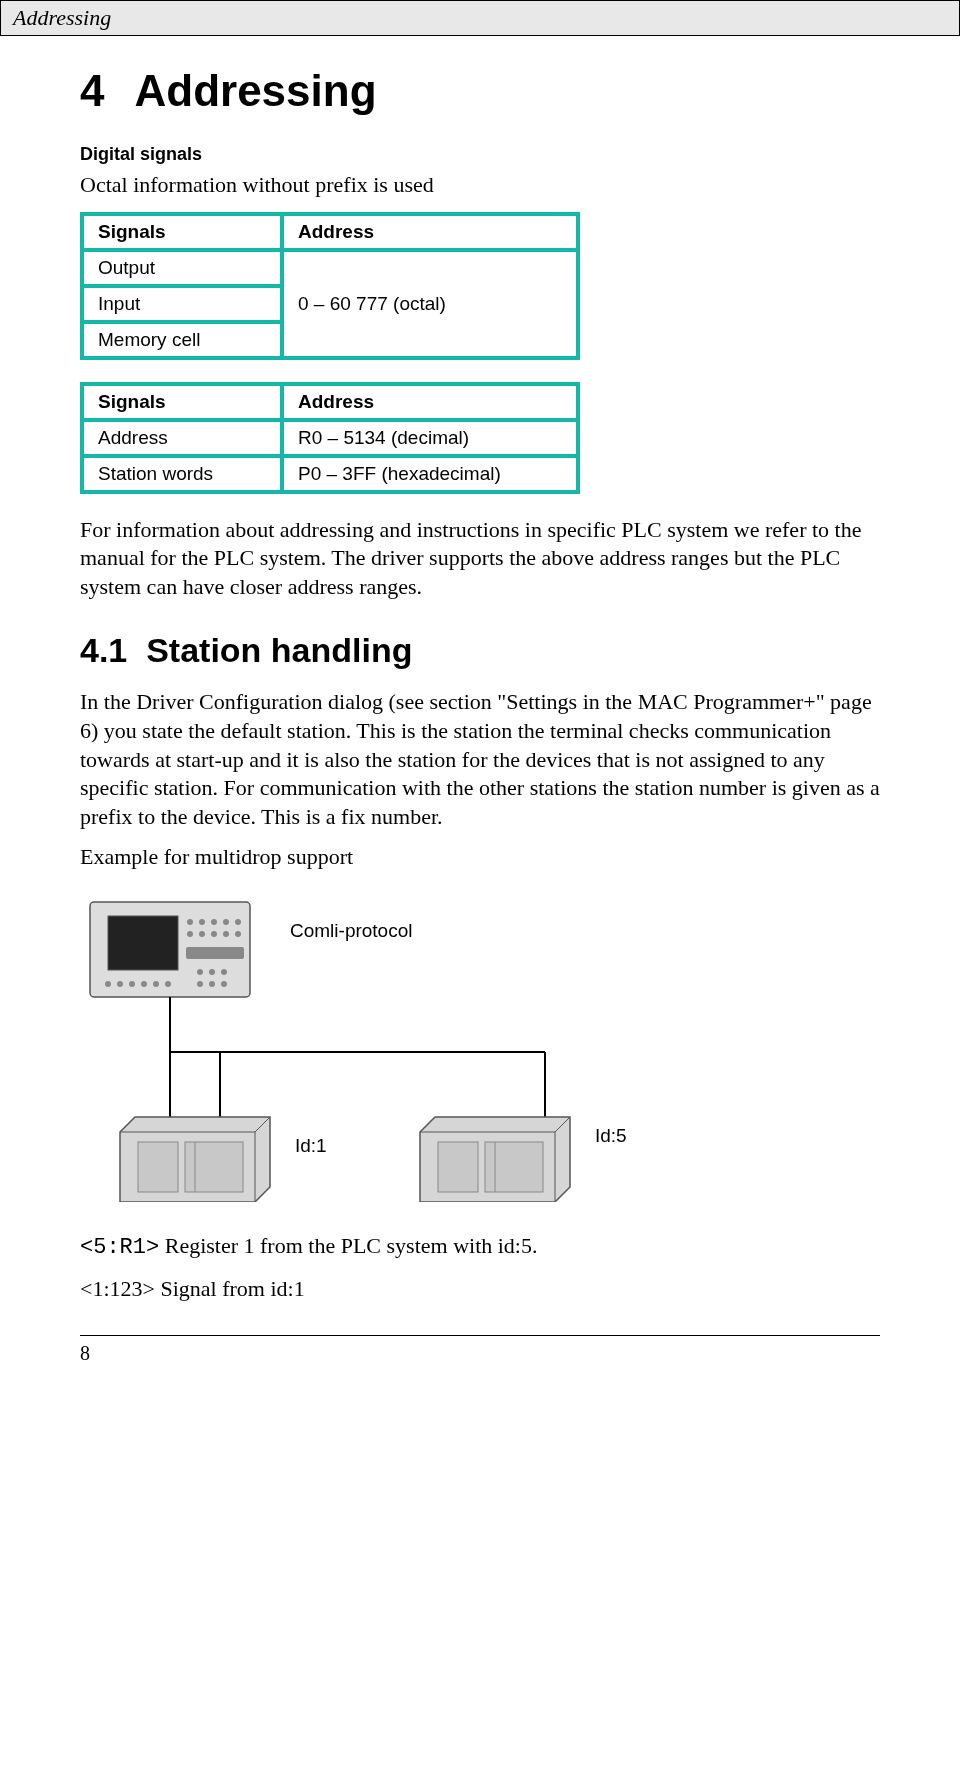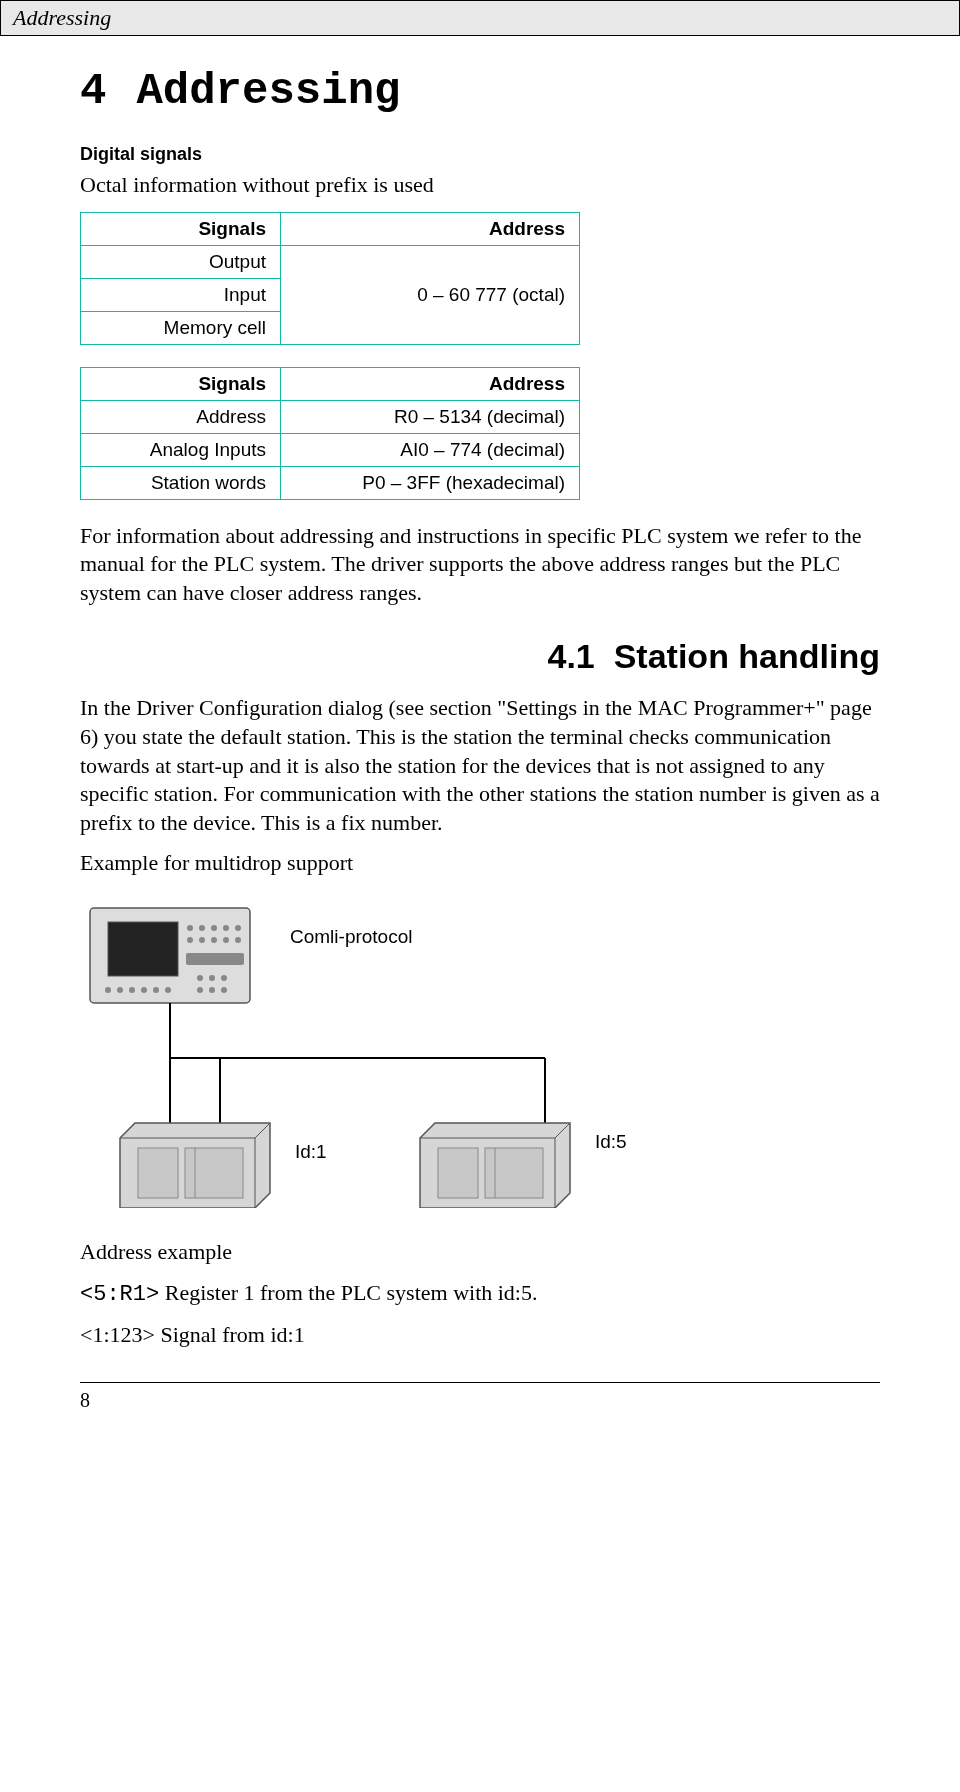--- a/index.html
+++ b/index.html
@@ -13,56 +13,55 @@
     background: #e8e8e8;
     border: 1px solid #000;
     padding: 4px 12px;
     font-style: italic;
     font-size: 22px;
   }
   .content {
     padding: 30px 80px 20px 80px;
   }
   h1 {
-    font-family: Liberation Mono, monospace;
+    font-family: Liberation Sans, sans-serif;
     font-weight: 900;
     font-size: 44px;
     margin-bottom: 28px;
   }
   .chapnum {
     display: inline-block;
     margin-right: 30px;
   }
   h2.subhead {
     font-family: Arial, Helvetica, sans-serif;
     font-weight: 900;
     font-size: 18px;
     margin-bottom: 6px;
   }
   h2.section {
     font-family: Arial, Helvetica, sans-serif;
     font-weight: 900;
     font-size: 34px;
     margin: 30px 0 18px 0;
-    text-align: right;
   }
   p {
     font-size: 22px;
     line-height: 1.3;
     margin-bottom: 12px;
   }
   table {
     border-collapse: collapse;
     margin: 12px 0 22px 0;
   }
   th, td {
-    border: 1px solid #14b8a6;
+    border: 4px solid #14b8a6;
     padding: 5px 14px;
     font-size: 19px;
-    text-align: right;
+    text-align: left;
     font-family: Arial, Helvetica, sans-serif;
     font-weight: normal;
     margin-left: 28px;
   }
   th {
     font-weight: bold;
   }
   .t1 { width: 500px; }
   .t1 th:first-child, .t1 td:first-child { width: 200px; }
   .t2 { width: 500px; }
@@ -122,24 +121,20 @@
 
   <table class="t2">
     <tbody>
         <tr>
       <th>Signals</th>
       <th>Address</th>
     </tr>
     <tr>
       <td>Address</td>
       <td>R0 – 5134 (decimal)</td>
-    </tr>
-    <tr>
-      <td>Analog Inputs</td>
-      <td>AI0 – 774 (decimal)</td>
     </tr>
     <tr>
       <td>Station words</td>
       <td>P0 – 3FF (hexadecimal)</td>
     </tr>
   </tbody>
     </table>
 
   <p>For information about addressing and instructions in specific PLC system we refer to the manual for the PLC system. The driver supports the above address ranges but the PLC system can have closer address ranges.</p>
 
@@ -204,21 +199,20 @@
         <polyline points="0,15 135,15 135,85" fill="none" stroke="#555"></polyline>
         <line x1="135" y1="15" x2="150" y2="0" stroke="#555"></line>
         <rect x="18" y="25" width="40" height="50" fill="#c8c8c8" stroke="#888"></rect>
         <rect x="65" y="25" width="58" height="50" fill="#c8c8c8" stroke="#888"></rect>
         <line x1="75" y1="25" x2="75" y2="75" stroke="#888"></line>
       </g>
       <text x="515" y="250" font-family="Arial" font-size="19">Id:5</text>
     </svg>
   </div>
 
-  <p>Address example</p>
   <p>
     <span class="mono">&lt;5:R1&gt;</span><span> Register 1 from the PLC system with id:5.</span>
   </p>
   <p>&lt;1:123&gt; Signal from id:1</p>
 
 </div>
 
 <div class="footer">
   <div class="footer-line"></div>
   <span>8</span>

